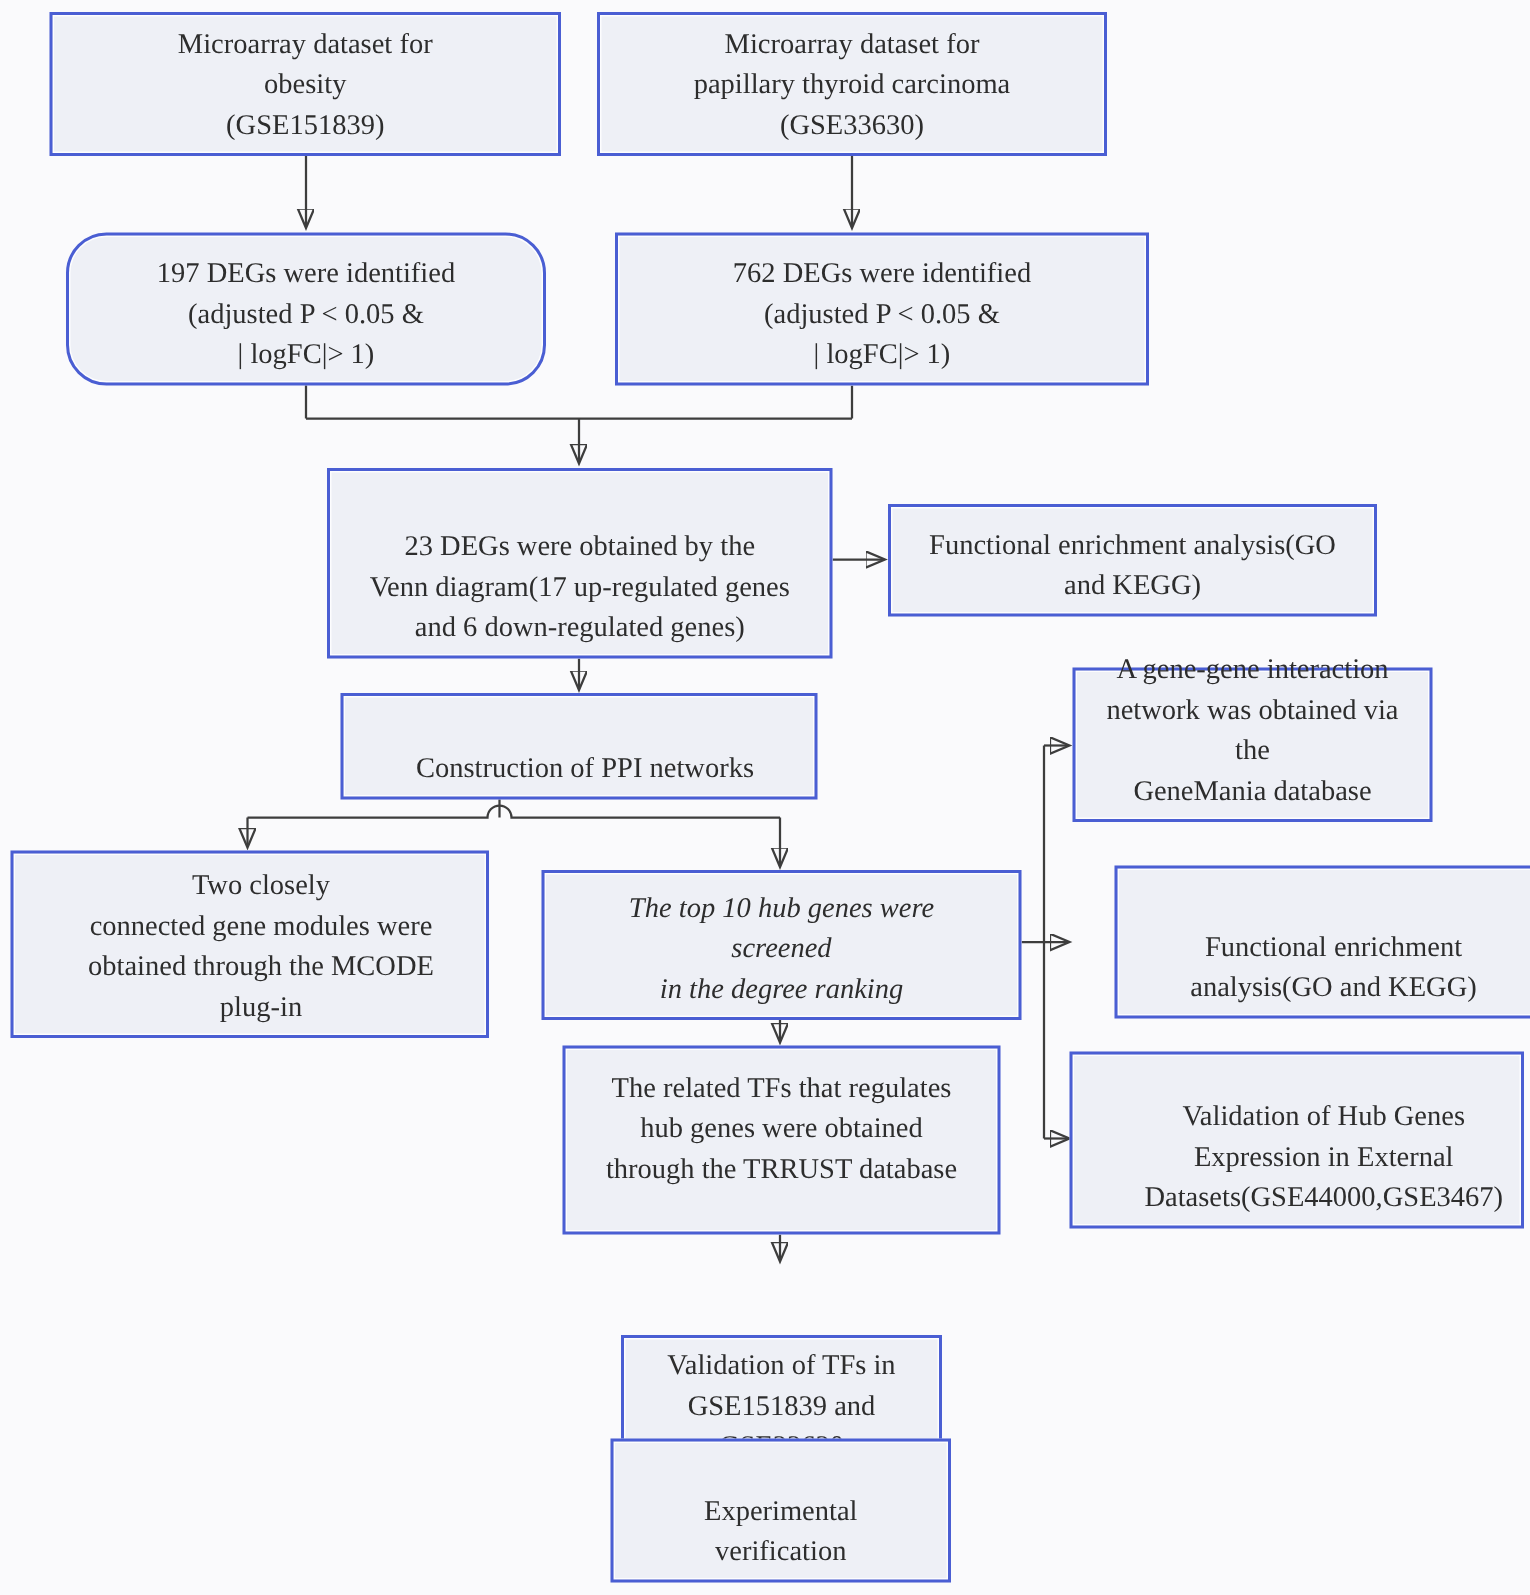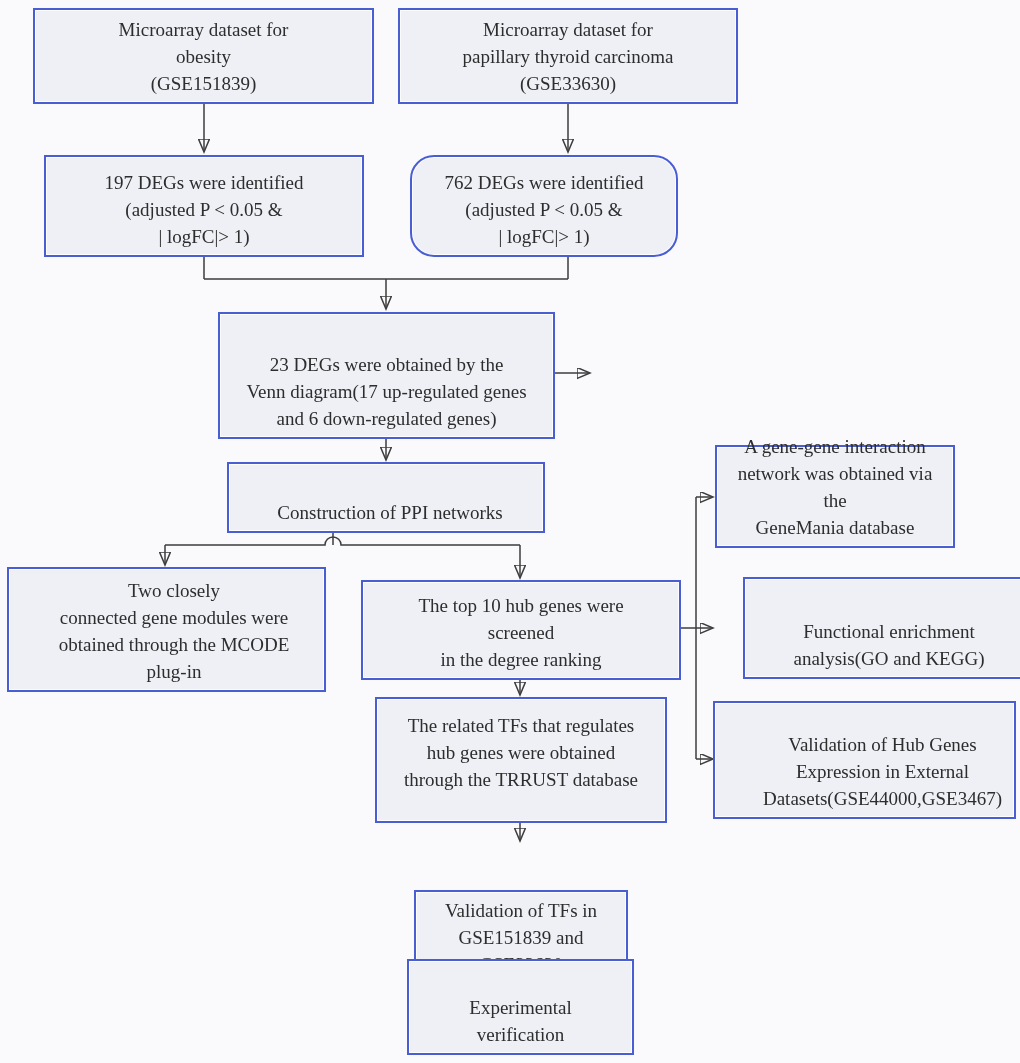--- a/index.html
+++ b/index.html
@@ -92,51 +92,55 @@
 obesity
 (GSE151839)</span>
   </div>
 
   <div class="box" style="left:398px; top:8px; width:340px; height:96px;">
     <span class="box-text">Microarray dataset for
 papillary thyroid carcinoma
 (GSE33630)</span>
   </div>
 
-  <div class="box" style="left:44px; top:155px; width:320px; height:102px;">
+  <div class="box" style="left:44px; top:155px; width:320px; height:102px;border-radius:27px;">
     <span class="box-text">197 DEGs were identified
 (adjusted P &lt; 0.05 &amp;
 | logFC|&gt; 1)</span>
   </div>
 
-  <div class="box" style="left:410px; top:155px; width:268px; height:102px;border-radius:24px;">
+  <div class="box" style="left:410px; top:155px; width:356px; height:102px;">
     <span class="box-text">762 DEGs were identified
 (adjusted P &lt; 0.05 &amp;
 | logFC|&gt; 1)</span>
   </div>
 
   <div class="box" style="left:218px; top:312px; width:337px; height:127px;">
     <span class="box-text">23 DEGs were obtained by the
 Venn diagram(17 up-regulated genes
 and 6 down-regulated genes)</span>
   </div>
 
+  <div class="box" style="left:592px; top:336px; width:326px; height:75px;">
+    <span class="box-text">Functional enrichment analysis(GO
+and KEGG)</span>
+  </div>
 
   <div class="box" style="left:227px; top:462px; width:318px; height:71px;padding-left:16px;">
     <span class="box-text">Construction of PPI networks</span>
   </div>
 
   <div class="box" style="left:7px; top:567px; width:319px; height:125px;padding-left:23px;">
     <span class="box-text">Two closely
 connected gene modules were
 obtained through the MCODE
 plug-in</span>
   </div>
 
-  <div class="box" style="left:361px; top:580px; width:320px; height:100px;">
+  <div class="box" style="left:361px; top:580px; width:320px; height:100px;font-style:italic;">
     <span class="box-text">The top 10 hub genes were
 screened
 in the degree ranking</span>
   </div>
 
   <div class="box align-top" style="left:375px; top:697px; width:292px; height:126px;">
     <span class="box-text">The related TFs that regulates
 hub genes were obtained
 through the TRRUST database</span>
   </div>

